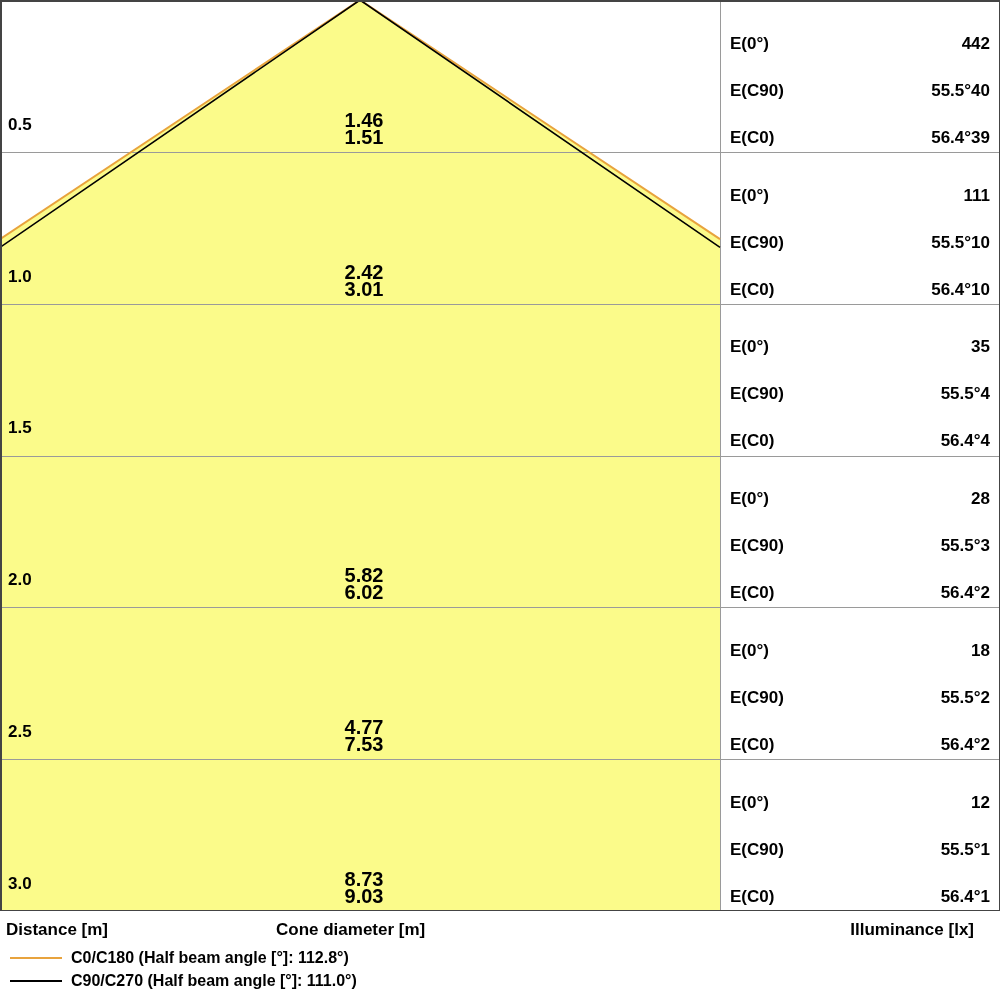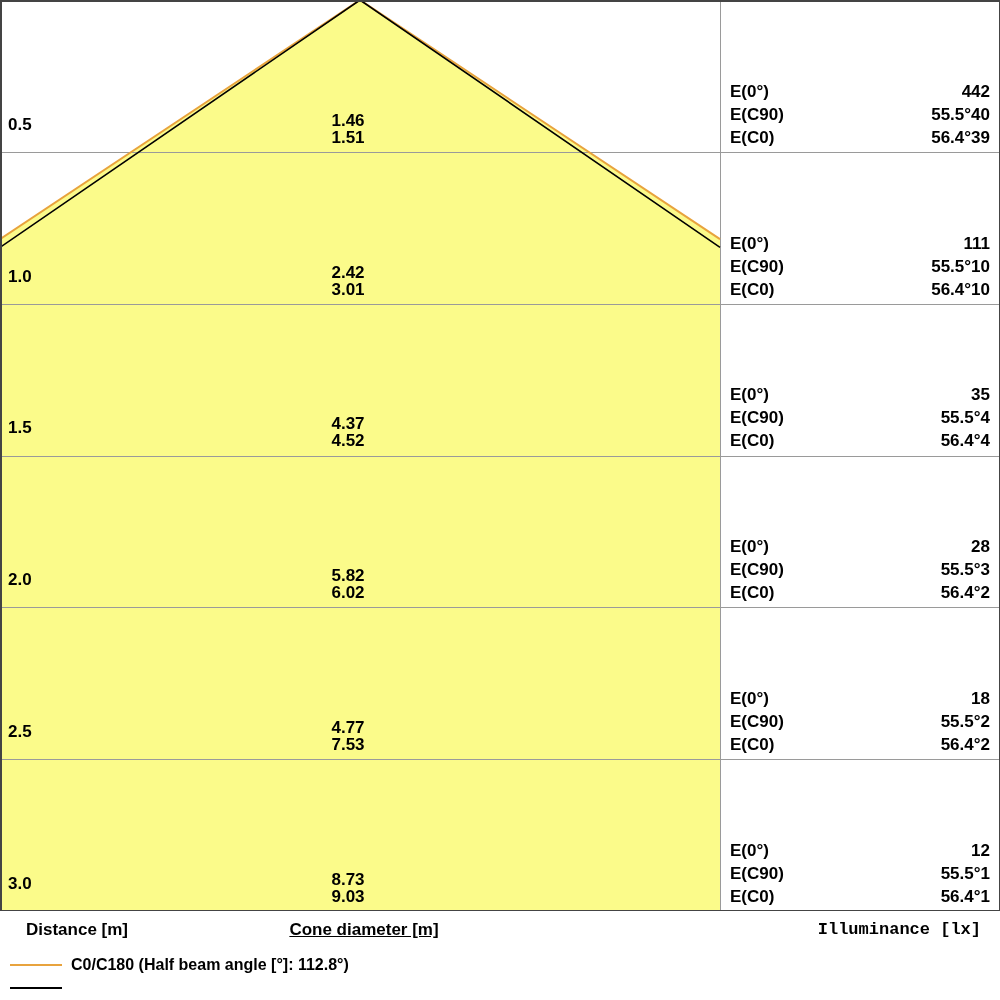--- a/index.html
+++ b/index.html
@@ -3,32 +3,32 @@
 <meta charset="utf-8">
 <style>
   html,body{margin:0;padding:0;background:#fff;}
   body{font-family:"Liberation Sans","DejaVu Sans",sans-serif;font-weight:700;color:#000;}
   .screen{position:relative;width:1000px;height:1000px;background:#fff;overflow:hidden;}
   .chart{position:absolute;left:0;top:0;width:1000px;height:911px;}
   .chart svg{position:absolute;left:0;top:0;display:block;}
   .rows{position:absolute;left:0;top:0;width:1000px;height:911px;display:flex;flex-direction:column;}
   .row{position:relative;flex:1;}
   .dist{position:absolute;left:8px;bottom:17px;font-size:17px;}
-  .cones{position:absolute;left:248px;width:200px;bottom:6px;text-align:center;font-size:17px;line-height:17px;}
+  .cones{position:absolute;left:264px;width:200px;bottom:6px;text-align:center;font-size:20px;line-height:17px;}
   .etable{position:absolute;left:730px;right:10px;bottom:3px;font-size:17px;line-height:23px;}
-  .eline{display:flex;}
+  .eline{display:flex;margin-top:24px;}
   .el{width:113px;}
   .ea{flex:1;text-align:right;}
   .ev{white-space:nowrap;}
   .footer{position:absolute;left:0;top:911px;width:1000px;height:89px;}
   .axis{position:relative;height:24px;margin-top:9px;font-size:17px;}
-  .axis .a-left{position:absolute;left:26px;}
-  .axis .a-center{position:absolute;left:264px;width:200px;text-align:center;text-decoration:underline;}
-  .axis .a-right{position:absolute;right:19px;font-family:Liberation Mono, monospace;}
-  .legend{margin-top:9px;padding-left:10px;font-size:16px;}
+  .axis .a-left{position:absolute;left:6px;}
+  .axis .a-center{position:absolute;left:276px;width:200px;}
+  .axis .a-right{position:absolute;right:26px;}
+  .legend{margin-top:2px;padding-left:10px;font-size:16px;}
   .legend-row{display:flex;align-items:center;height:23px;}
   .swatch{display:inline-block;width:52px;height:0;border-top:2px solid #000;margin-right:9px;}
 </style>
 </head>
 <body>
 
 <div class="screen">
   <div class="chart">
     <svg id="cone-svg" width="1000" height="911" viewBox="0 0 1000 911">
       <polygon id="cone-fill" points="360,0 0,239.18342814473053 0,911 720,911 720,239.18342814473053" fill="#FBFB8A"></polygon>
@@ -89,24 +89,20 @@
             </div>
           <div class="eline">
               <span class="el">E(C0)</span>
               <span class="ea">56.4°</span>
               <span class="ev">10</span>
             </div>
         </div>
       </div>
       <div class="row">
         <div class="dist">1.5</div>
-        <div class="cones">
-          <div>4.37</div>
-          <div>4.52</div>
-        </div>
         <div class="etable">
           <div class="eline">
               <span class="el">E(0°)</span>
               <span class="ea"></span>
               <span class="ev">35</span>
             </div>
           <div class="eline">
               <span class="el">E(C90)</span>
               <span class="ea">55.5°</span>
               <span class="ev">4</span>
@@ -199,16 +195,17 @@
       <span class="a-center">Cone diameter [m]</span>
       <span class="a-right">Illuminance [lx]</span>
     </div>
     <div class="legend">
       <div class="legend-row">
         <span class="swatch" style="border-top-color: rgb(232, 163, 61);"></span>
         <span>C0/C180 (Half beam angle [°]: 112.8°)</span>
       </div>
       <div class="legend-row">
         <span class="swatch" style="border-top-color: rgb(0, 0, 0);"></span>
+        <span>C90/C270 (Half beam angle [°]: 111.0°)</span>
       </div>
     </div>
   </div>
 </div>
 
 </body></html>

